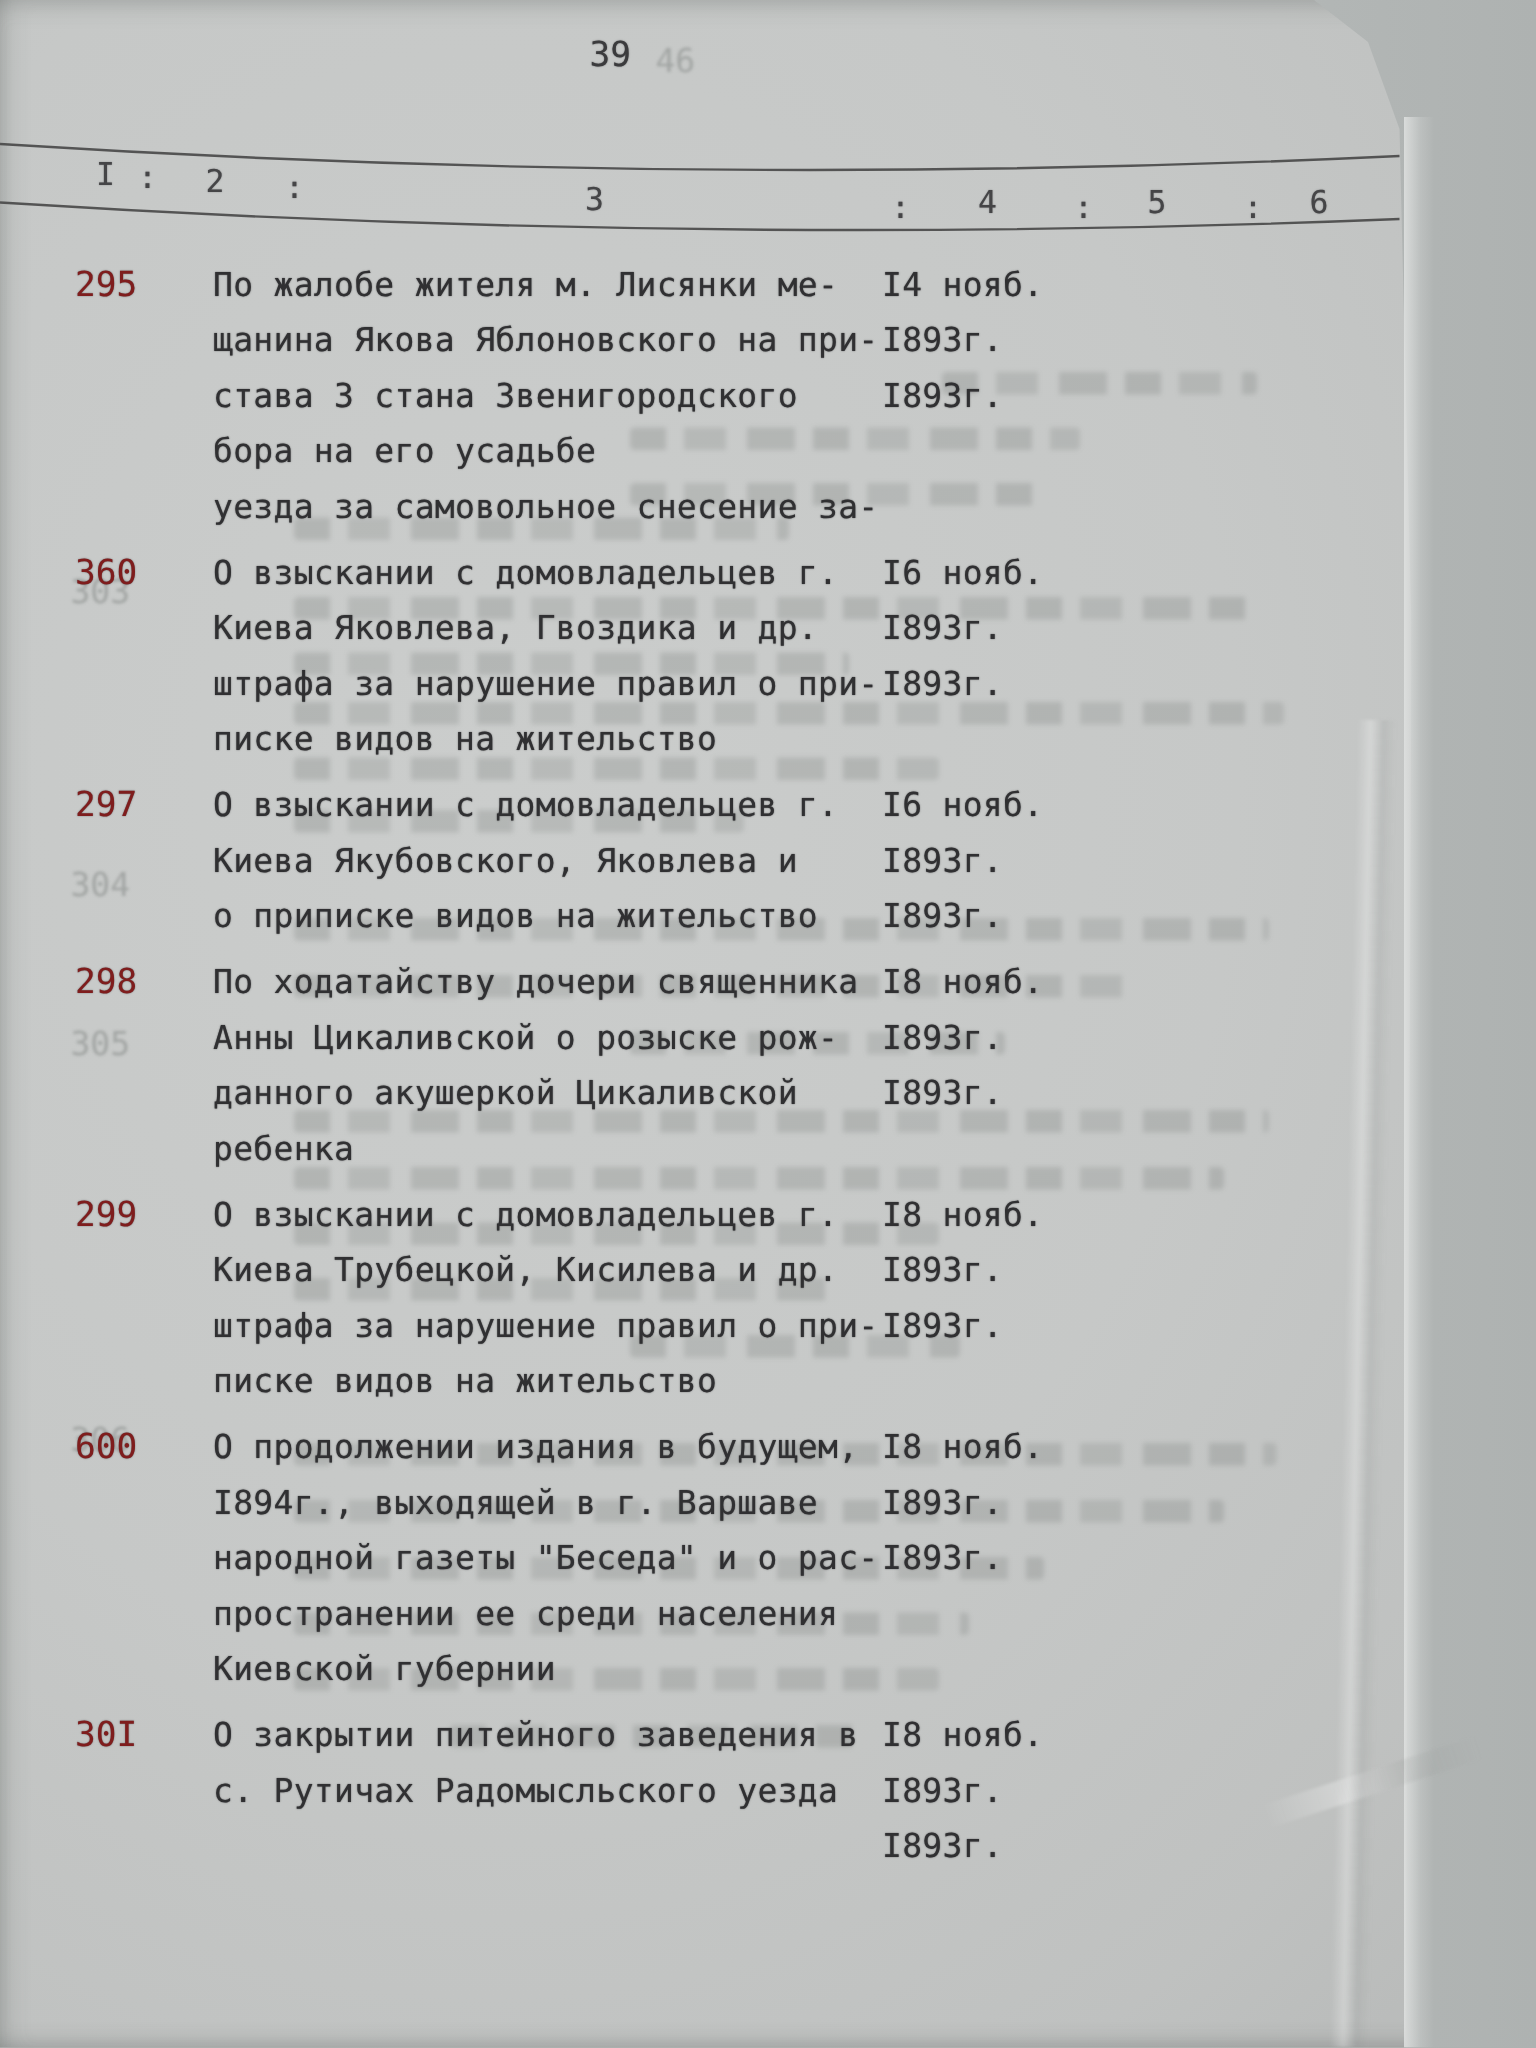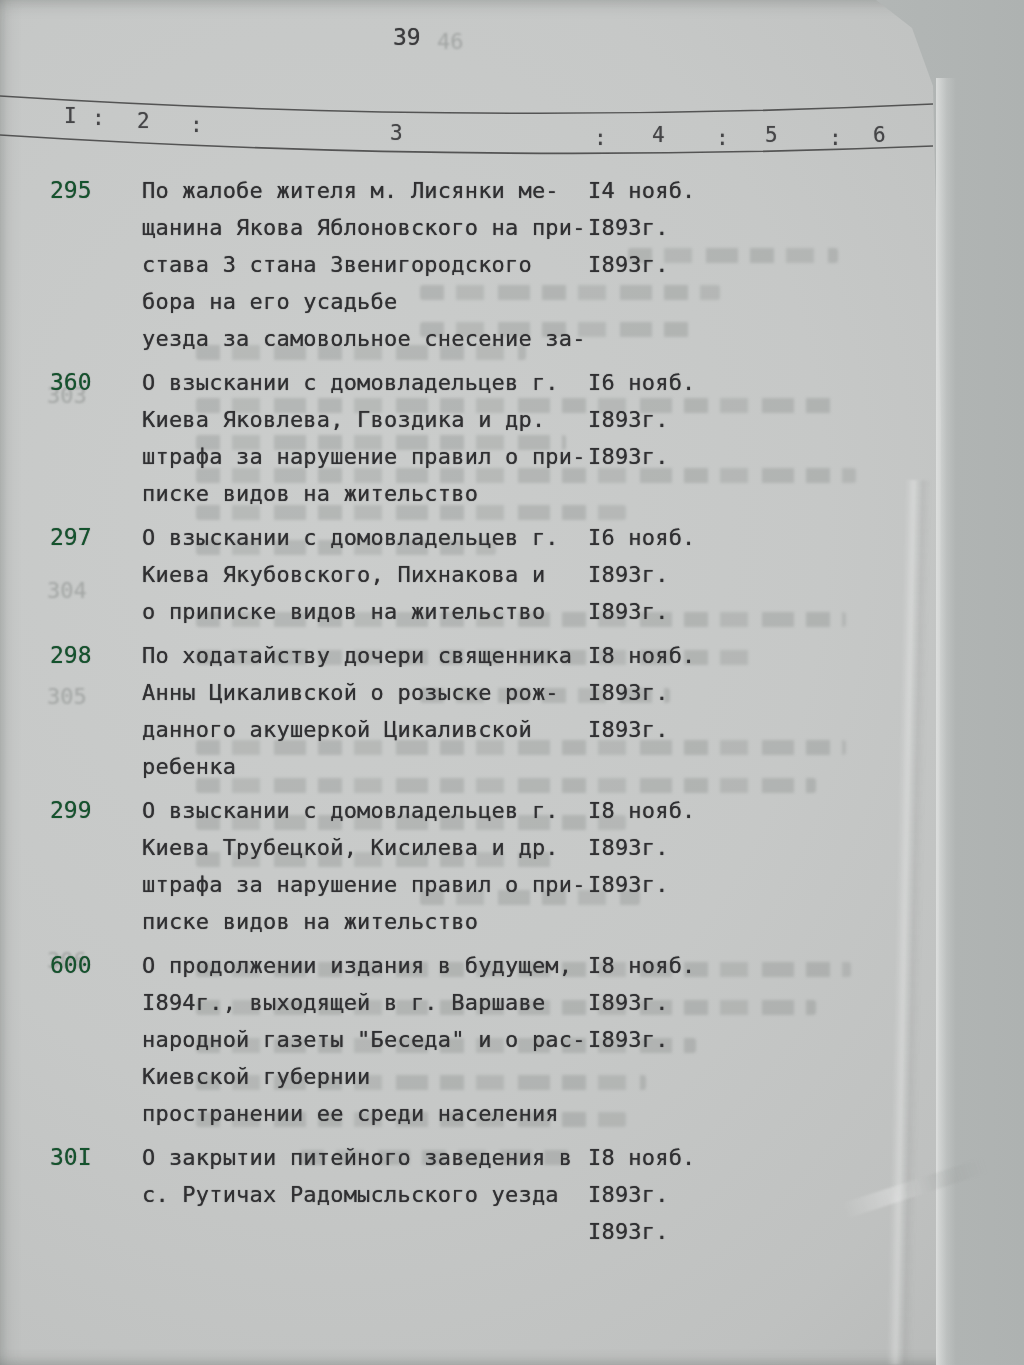--- a/index.html
+++ b/index.html
@@ -56,21 +56,21 @@
     font-size:21px;color:#454547;
     text-shadow:0 0 1px rgba(69,69,71,.6);
   }
 
   .entries{
     position:absolute;left:0;top:172px;width:800px;
   }
   .entry{display:flex;margin-bottom:7px;}
   .col-num{
     width:142px;box-sizing:border-box;padding-left:50px;
-    font-size:23px;line-height:37px;color:#14532d;
+    font-size:23px;line-height:37px;color:#7f1d1d;
     text-shadow:0 0 1px rgba(56,56,58,.7);
   }
   .col-desc{width:446px;}
   .col-date{width:160px;}
   .tline{
     font-size:22px;line-height:37px;letter-spacing:.2px;
     color:#303032;white-space:nowrap;
     text-shadow:0 0 1px rgba(48,48,50,.78);
   }
 
@@ -180,21 +180,21 @@
         <div class="tline">I6 нояб.</div>
         <div class="tline">I893г.</div>
         <div class="tline">I893г.</div>
       </div>
   </div>
 
   <div class="entry">
     <div class="col-num tnum">297</div>
     <div class="col-desc">
         <div class="tline">О взыскании с домовладельцев г.</div>
-        <div class="tline">Киева Якубовского, Пихнакова и</div>
+        <div class="tline">Киева Якубовского, Яковлева и</div>
         <div class="tline">о приписке видов на жительство</div>
       </div>
     <div class="col-date">
         <div class="tline">I6 нояб.</div>
         <div class="tline">I893г.</div>
         <div class="tline">I893г.</div>
       </div>
   </div>
 
   <div class="entry">
@@ -226,22 +226,22 @@
         <div class="tline">I893г.</div>
       </div>
   </div>
 
   <div class="entry">
     <div class="col-num tnum">600</div>
     <div class="col-desc">
         <div class="tline">О продолжении издания в будущем,</div>
         <div class="tline">I894г., выходящей в г. Варшаве</div>
         <div class="tline">народной газеты "Беседа" и о рас-</div>
+        <div class="tline">пространении ее среди населения</div>
         <div class="tline">Киевской губернии</div>
-        <div class="tline">пространении ее среди населения</div>
       </div>
     <div class="col-date">
         <div class="tline">I8 нояб.</div>
         <div class="tline">I893г.</div>
         <div class="tline">I893г.</div>
       </div>
   </div>
 
   <div class="entry">
     <div class="col-num tnum">30I</div>

